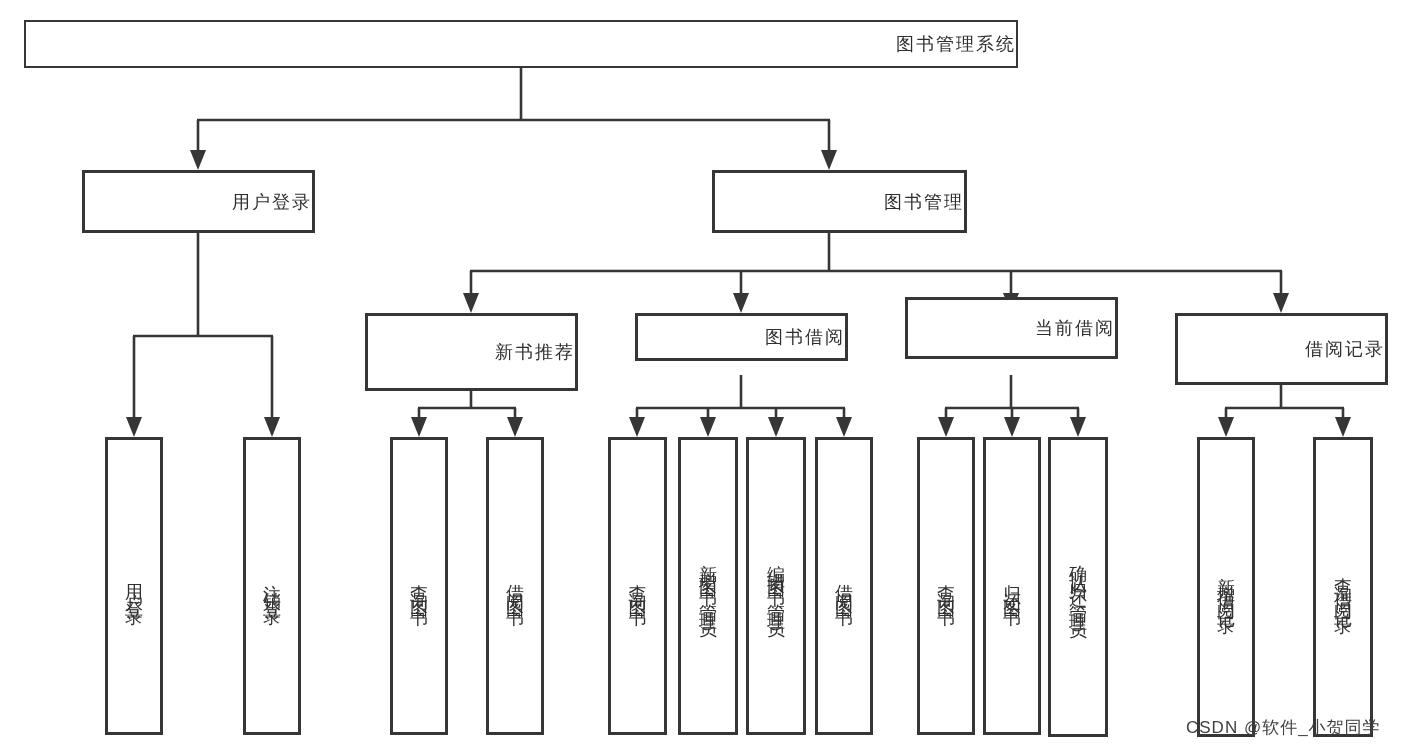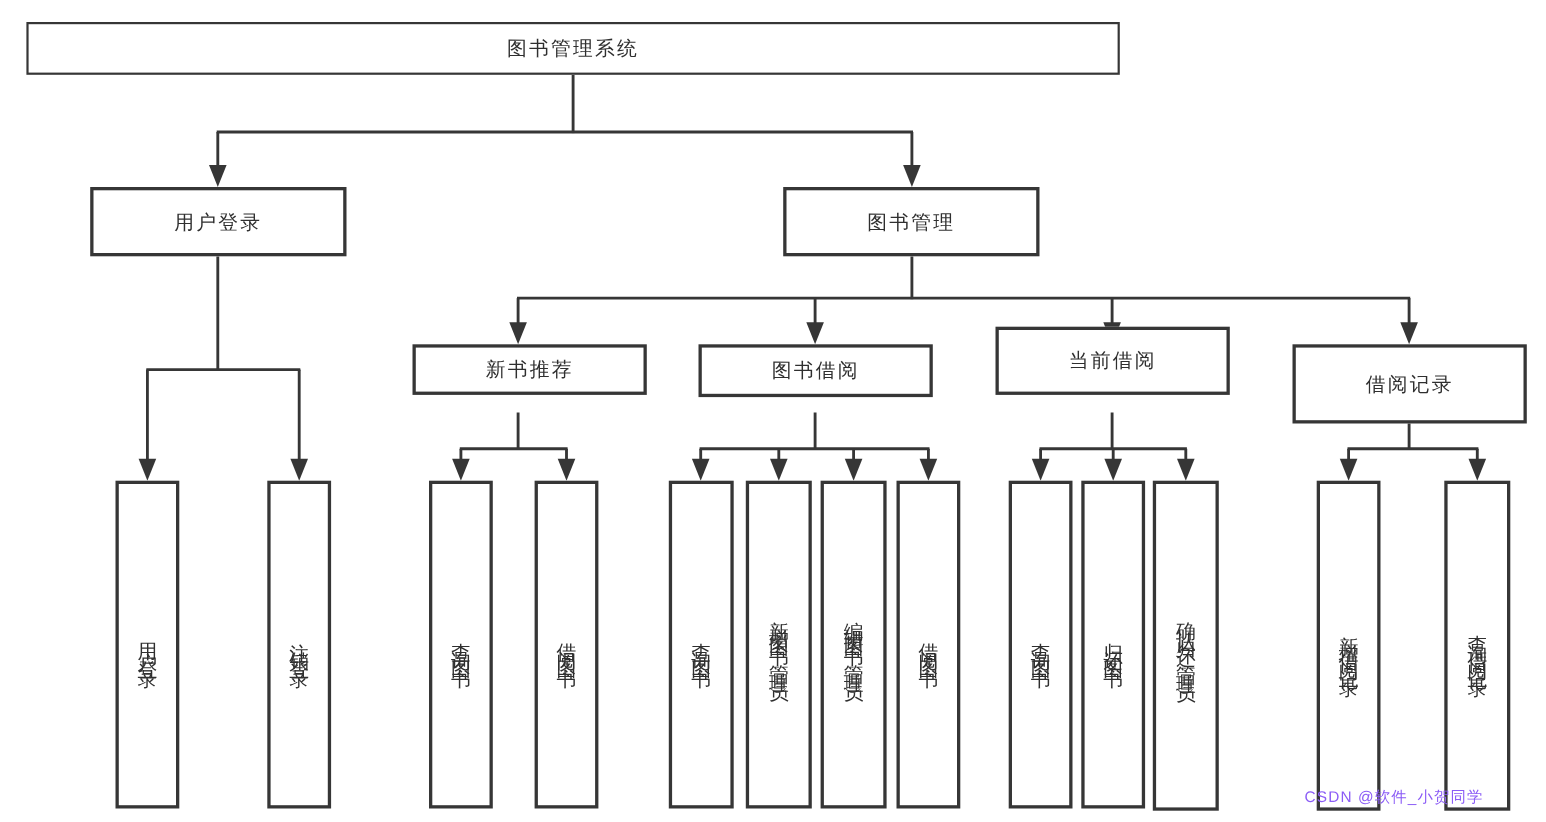--- a/index.html
+++ b/index.html
@@ -16,21 +16,21 @@
     left: 0; top: 0;
     width: 1405px; height: 747px;
   }
   .hbox {
     position: absolute;
     box-sizing: border-box;
     background: #ffffff;
     border: 3px solid #363636;
     display: flex;
     align-items: center;
-    justify-content: center;
+    justify-content: flex-end;
     font-size: 18px;
     letter-spacing: 2px;
     color: #2f2f2f;
     z-index: 2;
   }
   .root-box { border-width: 2.5px; }
   .vbox {
     position: absolute;
     box-sizing: border-box;
     background: #ffffff;
@@ -45,22 +45,22 @@
     text-orientation: mixed;
     font-size: 18px;
     letter-spacing: 8px;
     color: #2f2f2f;
     line-height: 1;
   }
   .watermark {
     position: absolute;
     left: 1186px;
     top: 716px;
-    font-size: 14px;
-    color: #8b5cf6;
+    font-size: 17px;
+    color: #404040;
     letter-spacing: 1px;
     white-space: nowrap;
     z-index: 5;
   }
 </style>
 </head>
 <body>
 
 <div class="canvas">
 
@@ -130,25 +130,25 @@
     </g>
   </svg>
 
   <div class="hbox root-box" style="left:24px; top:20px; width:994px; height:48px;">
     <span>图书管理系统</span>
   </div>
 
   <div class="hbox" style="left:82px; top:170px; width:233px; height:63px;">
     <span>用户登录</span>
   </div>
-  <div class="hbox" style="left:712px; top:170px; width:233px; height:63px;">
+  <div class="hbox" style="left:712px; top:170px; width:255px; height:63px;">
     <span>图书管理</span>
   </div>
 
-  <div class="hbox" style="left:375px; top:313px; width:213px; height:46px;">
+  <div class="hbox" style="left:365px; top:313px; width:213px; height:78px;">
     <span>新书推荐</span>
   </div>
   <div class="hbox" style="left:635px; top:313px; width:213px; height:48px;">
     <span>图书借阅</span>
   </div>
   <div class="hbox" style="left:905px; top:297px; width:213px; height:62px;">
     <span>当前借阅</span>
   </div>
   <div class="hbox" style="left:1175px; top:313px; width:213px; height:72px;">
     <span>借阅记录</span>

